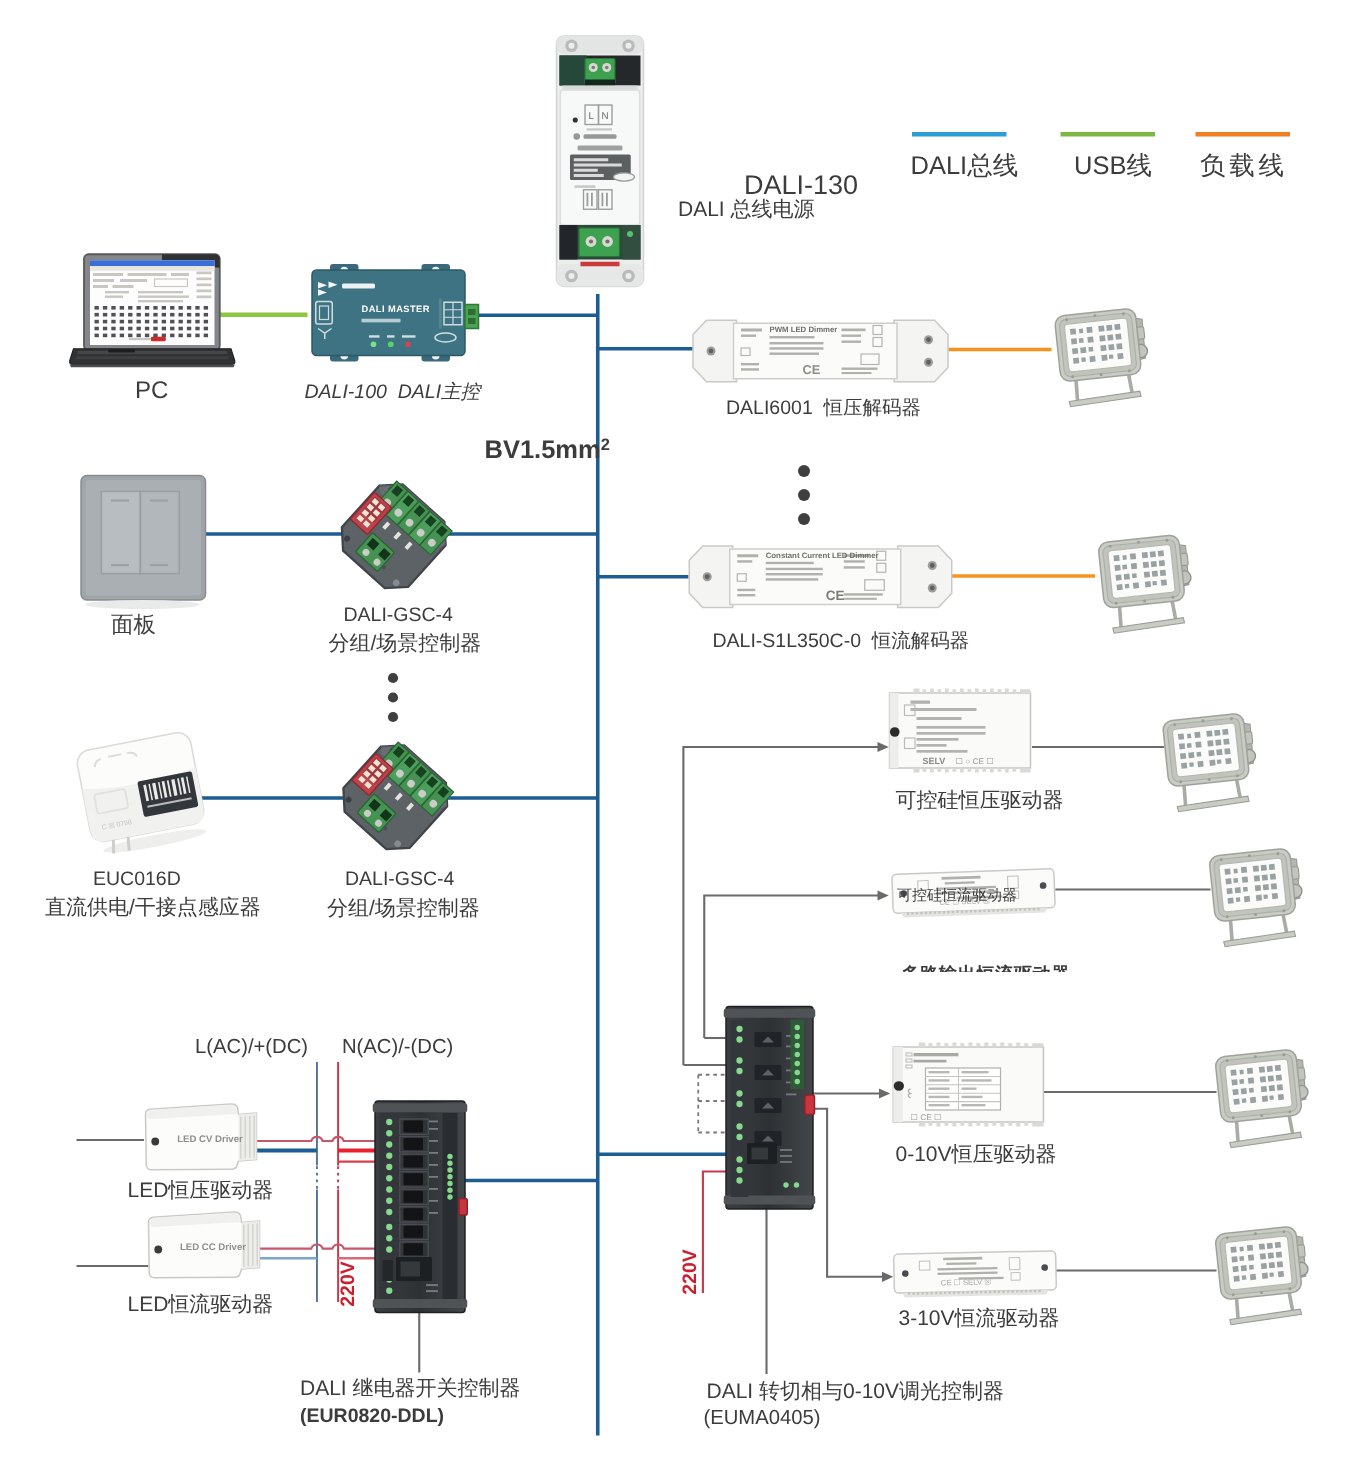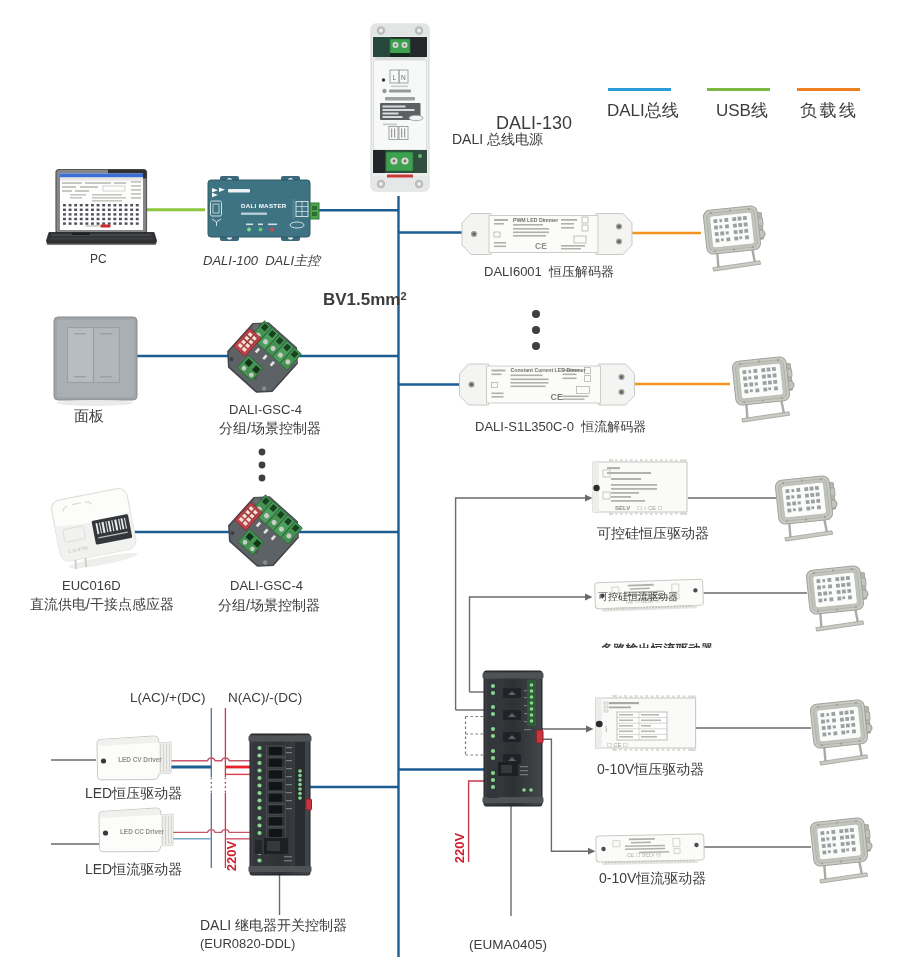--- a/index.html
+++ b/index.html
@@ -751,39 +751,40 @@
           </g>
   </g>
 </g>
 </svg>
 
 <div class="lb" style="left:607px;top:99px;font-size:17px;">DALI总线</div>
 <div class="lb" style="left:716px;top:99px;font-size:17px;">USB线</div>
 <div class="lb" style="left:800px;top:99px;font-size:17px;letter-spacing:2.5px;">负载线</div>
 <div class="lb" style="left:452px;top:113px;font-size:18px;margin-left:44px;">DALI-130</div>
 <div class="lb" style="left:452px;top:131px;font-size:14px;">DALI 总线电源</div>
-<div class="lb" style="left:90px;top:252px;font-size:12px;">PC</div>
+<div class="lb" style="left:90px;top:252px;font-size:16px;">PC</div>
 <div class="lb" style="left:203px;top:252px;font-size:13px;font-style:italic;">DALI-100&nbsp; DALI主控</div>
 <div class="lb" style="left:323px;top:290px;font-size:17px;font-weight:bold;">BV1.5mm<span style="font-size:11px;vertical-align:5px;">2</span></div>
 <div class="lb" style="left:74px;top:407px;font-size:15px;">面板</div>
 <div class="lb" style="left:229px;top:402px;font-size:13px;">DALI-GSC-4</div>
 <div class="lb" style="left:219px;top:420px;font-size:14px;">分组/场景控制器</div>
 <div class="lb" style="left:62px;top:578px;font-size:13px;">EUC016D</div>
 <div class="lb" style="left:30px;top:596px;font-size:14px;">直流供电/干接点感应器</div>
 <div class="lb" style="left:230px;top:578px;font-size:13px;">DALI-GSC-4</div>
 <div class="lb" style="left:218px;top:597px;font-size:14px;">分组/场景控制器</div>
 <div class="lb" style="left:484px;top:263px;font-size:13px;">DALI6001&nbsp; 恒压解码器</div>
 <div class="lb" style="left:475px;top:418px;font-size:13px;">DALI-S1L350C-0&nbsp; 恒流解码器</div>
 <div class="lb" style="left:597px;top:525px;font-size:14px;">可控硅恒压驱动器</div>
 <div class="lb" style="left:598px;top:590px;font-size:10px;">可控硅恒流驱动器</div>
 <div class="lb" style="left:601px;top:641px;font-size:12px;font-weight:bold;height:7px;overflow:hidden;letter-spacing:0.5px;">多路输出恒流驱动器</div>
 <div class="lb" style="left:597px;top:761px;font-size:14px;">0-10V恒压驱动器</div>
-<div class="lb" style="left:599px;top:870px;font-size:14px;">0-10V恒流驱动器</div>
+<div class="lb" style="left:599px;top:870px;font-size:14px;">3-10V恒流驱动器</div>
 <div class="lb" style="left:130px;top:690px;font-size:13.5px;">L(AC)/+(DC)</div>
 <div class="lb" style="left:228px;top:690px;font-size:13.5px;">N(AC)/-(DC)</div>
 <div class="lb" style="left:85px;top:785px;font-size:14px;">LED恒压驱动器</div>
 <div class="lb" style="left:85px;top:861px;font-size:14px;">LED恒流驱动器</div>
 <div class="lb" style="left:200px;top:917px;font-size:14px;">DALI 继电器开关控制器</div>
-<div class="lb" style="left:200px;top:936px;font-size:13px;">(EUR0820-DDL)</div>
+<div class="lb" style="left:200px;top:936px;font-size:13px;font-weight:bold;">(EUR0820-DDL)</div>
+<div class="lb" style="left:471px;top:919px;font-size:14px;">DALI 转切相与0-10V调光控制器</div>
 <div class="lb" style="left:469px;top:937px;font-size:13.5px;">(EUMA0405)</div>
 <div class="lb" style="left:212px;top:848px;width:40px;height:16px;line-height:16px;text-align:center;font-size:13px;font-weight:bold;color:#cc1f2d;transform:rotate(-90deg);">220V</div>
 <div class="lb" style="left:440px;top:840px;width:40px;height:16px;line-height:16px;text-align:center;font-size:13px;font-weight:bold;color:#cc1f2d;transform:rotate(-90deg);">220V</div>
 </div>
 
 </body></html>

